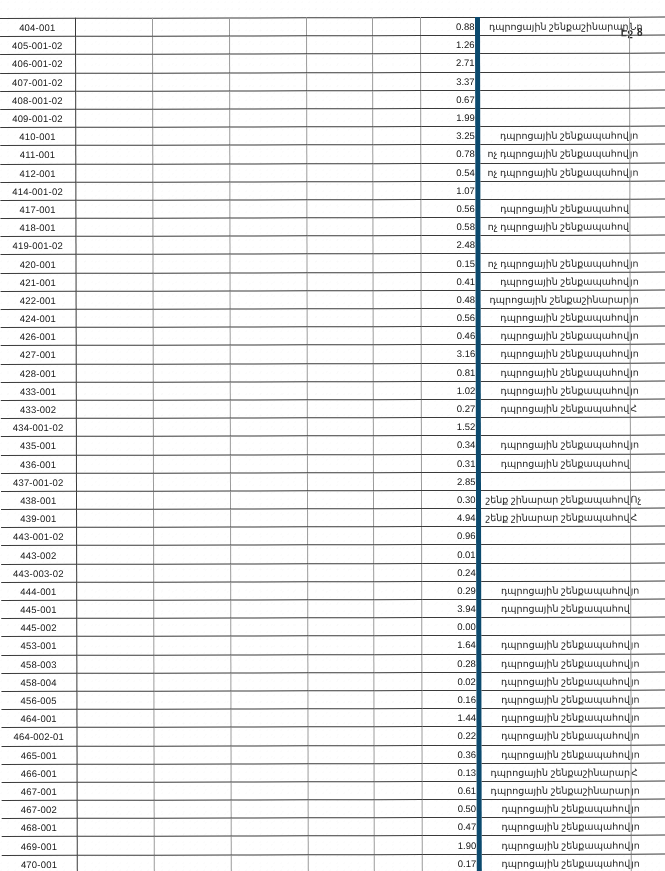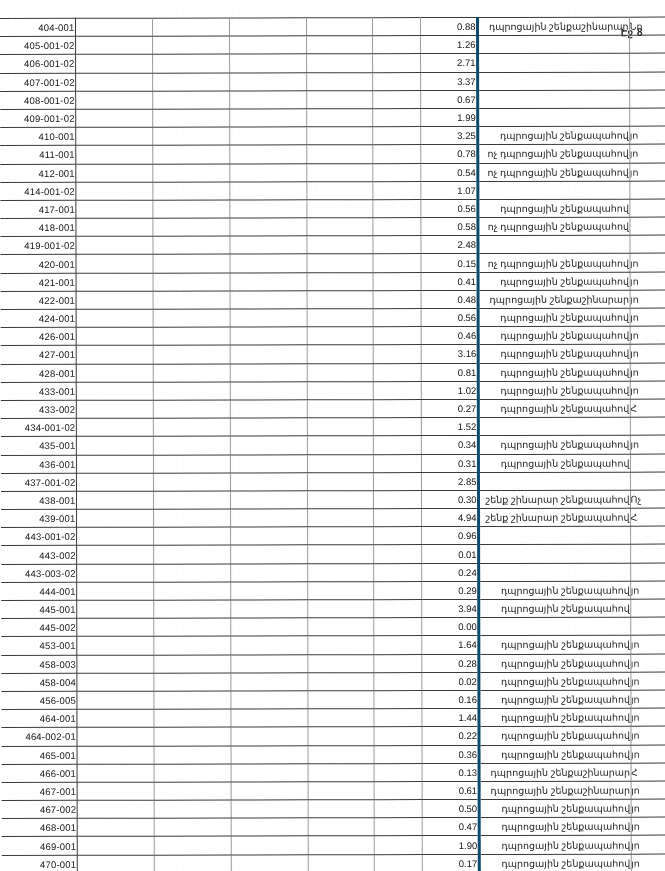--- a/index.html
+++ b/index.html
@@ -62,34 +62,34 @@
   col.c-b    { width: 77px; }
   col.c-c    { width: 77px; }
   col.c-d    { width: 77px; }
   col.c-e    { width: 66px; }
   col.c-f    { width: 48px; }
   col.c-num  { width: 57px; }
   col.c-desc { width: 152px; }
   col.c-tail { width: 36px; }
 
   td.code {
-    text-align: right;
+    text-align: center;
     letter-spacing: 0.2px;
     color: #161616;
     border-right: 1px solid #3a3a3a;
     margin-left: 36px;
   }
   td.blank {
     border-right: 1px solid #9b9b9b;
   }
   td.num {
     text-align: right;
     padding-right: 9px;
     color: #141414;
-    border-right: 3px solid #0c4a6e;
+    border-right: 5px solid #0c4a6e;
   }
   td.desc {
     text-align: right;
     padding-left: 4px;
     font-size: 8.6px;
     color: #1b1b1b;
     border-right: 1px solid #9b9b9b;
   }
   td.tail {
     text-align: left;

